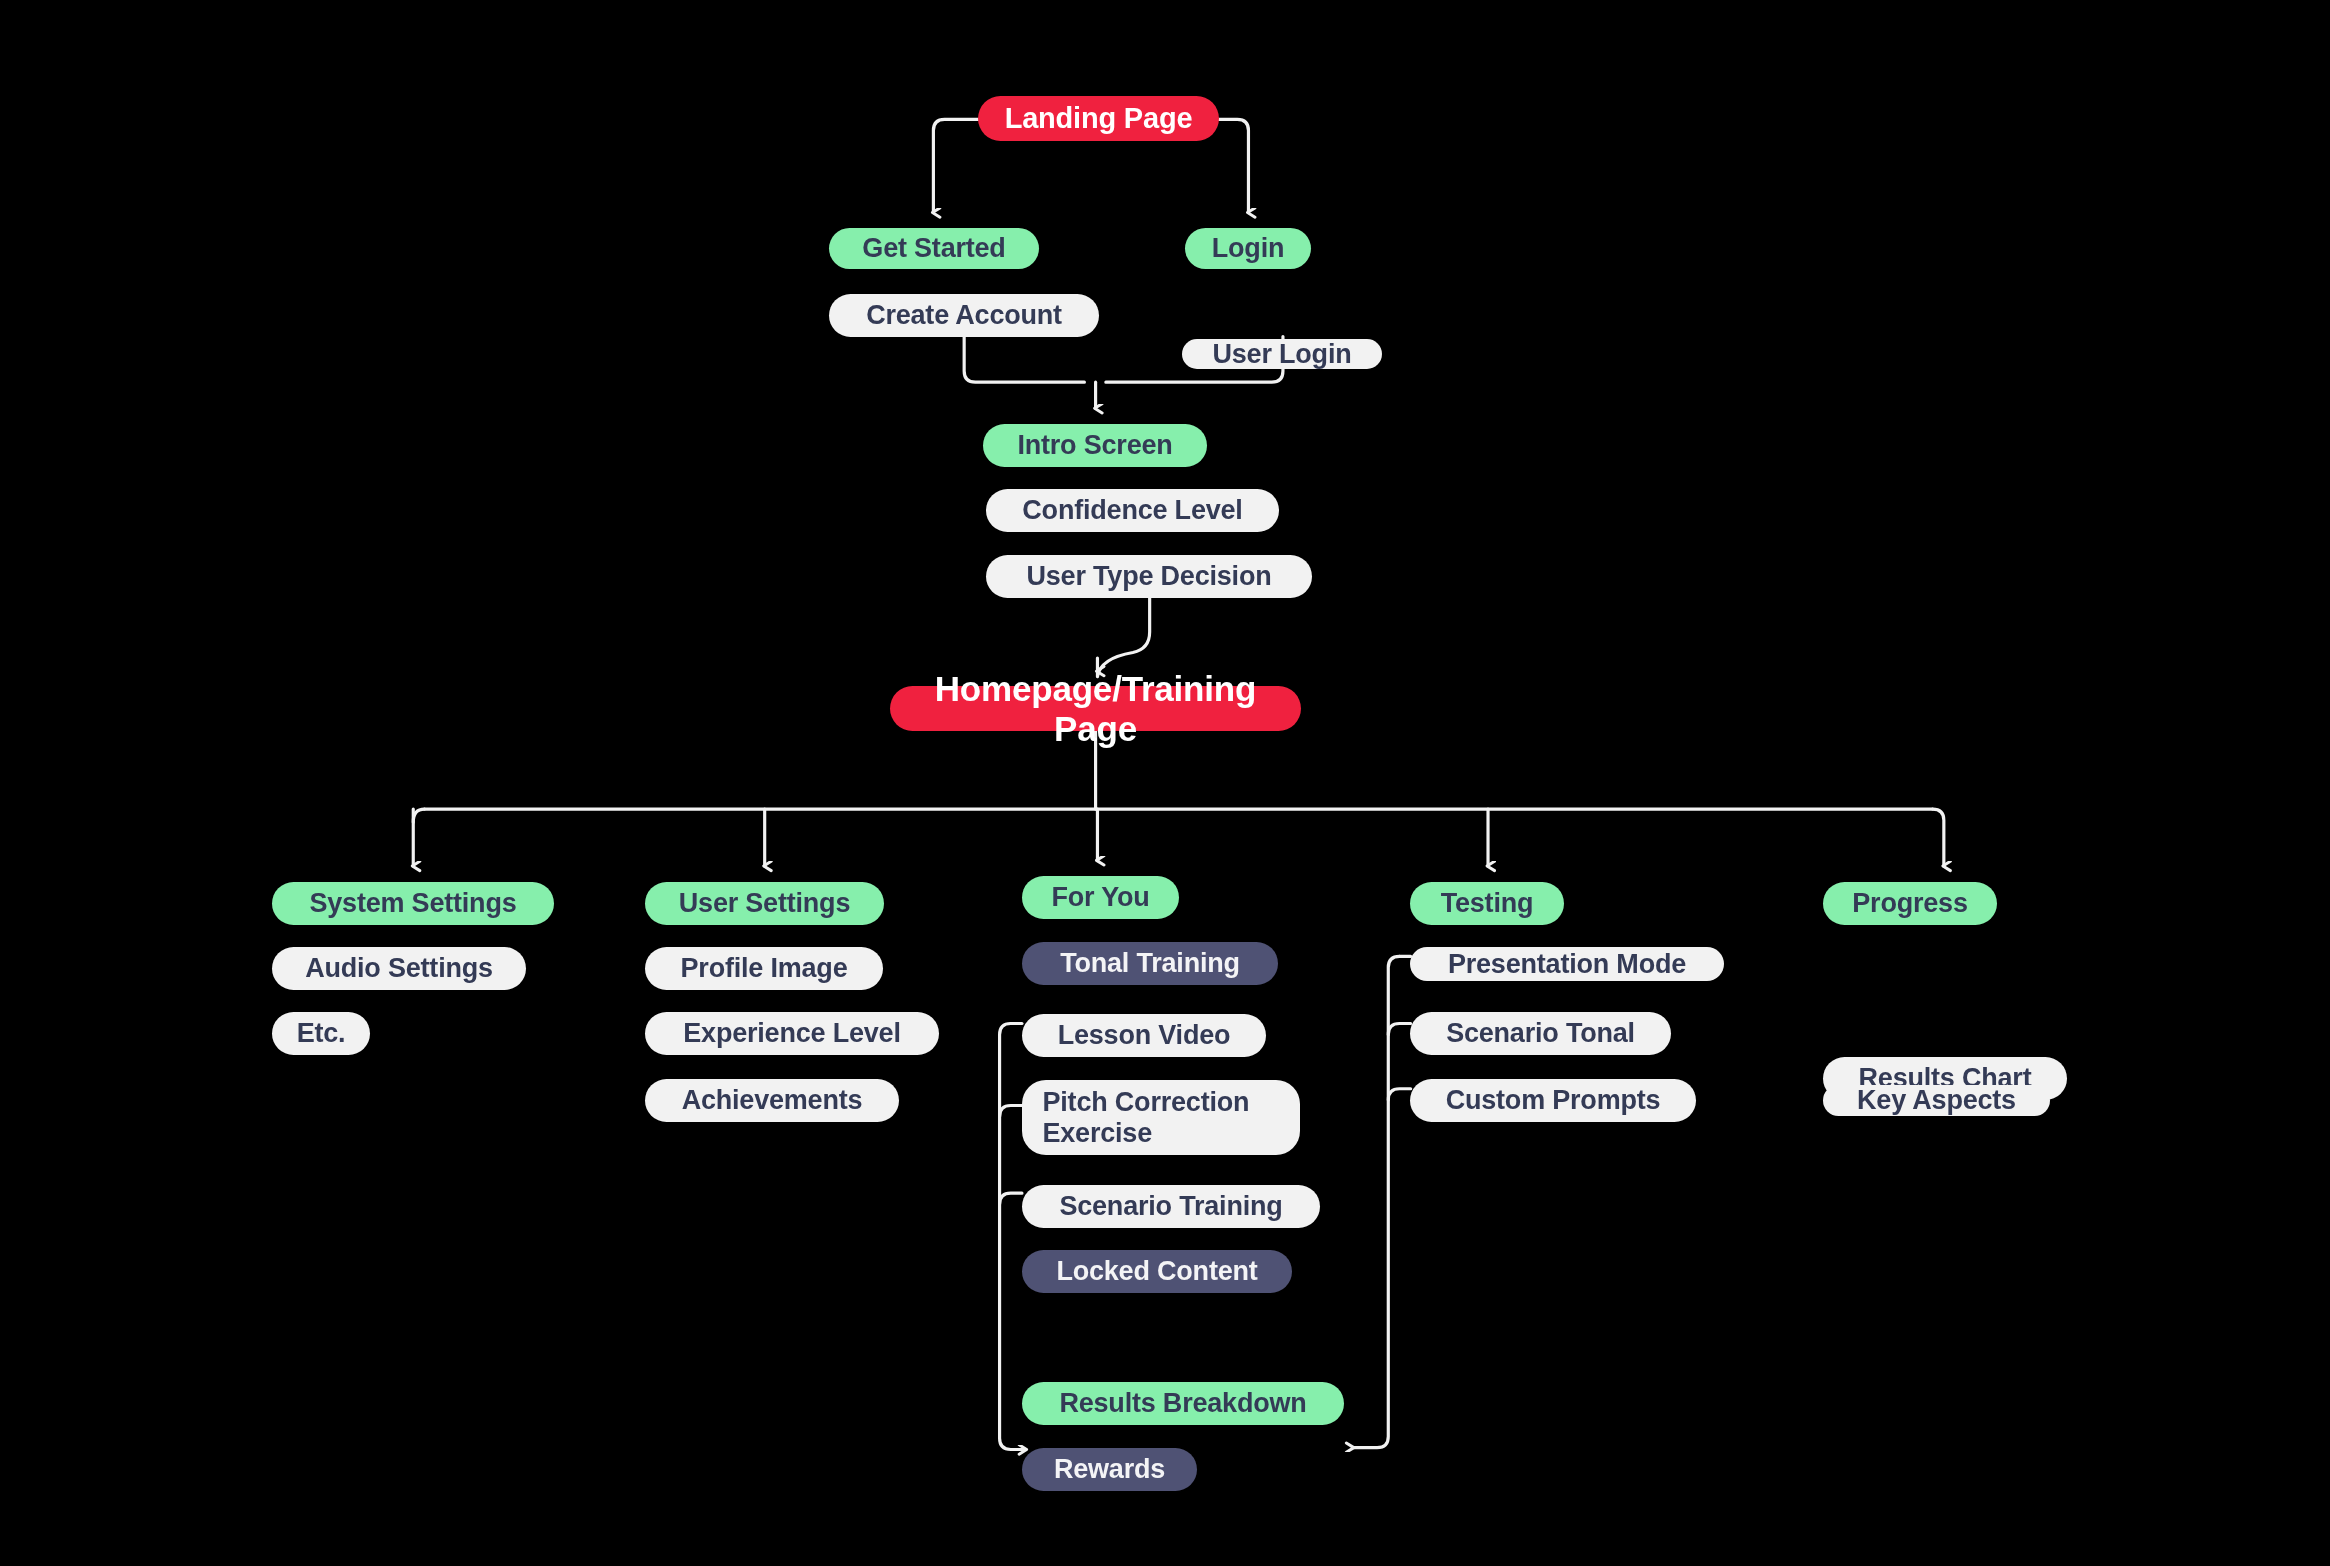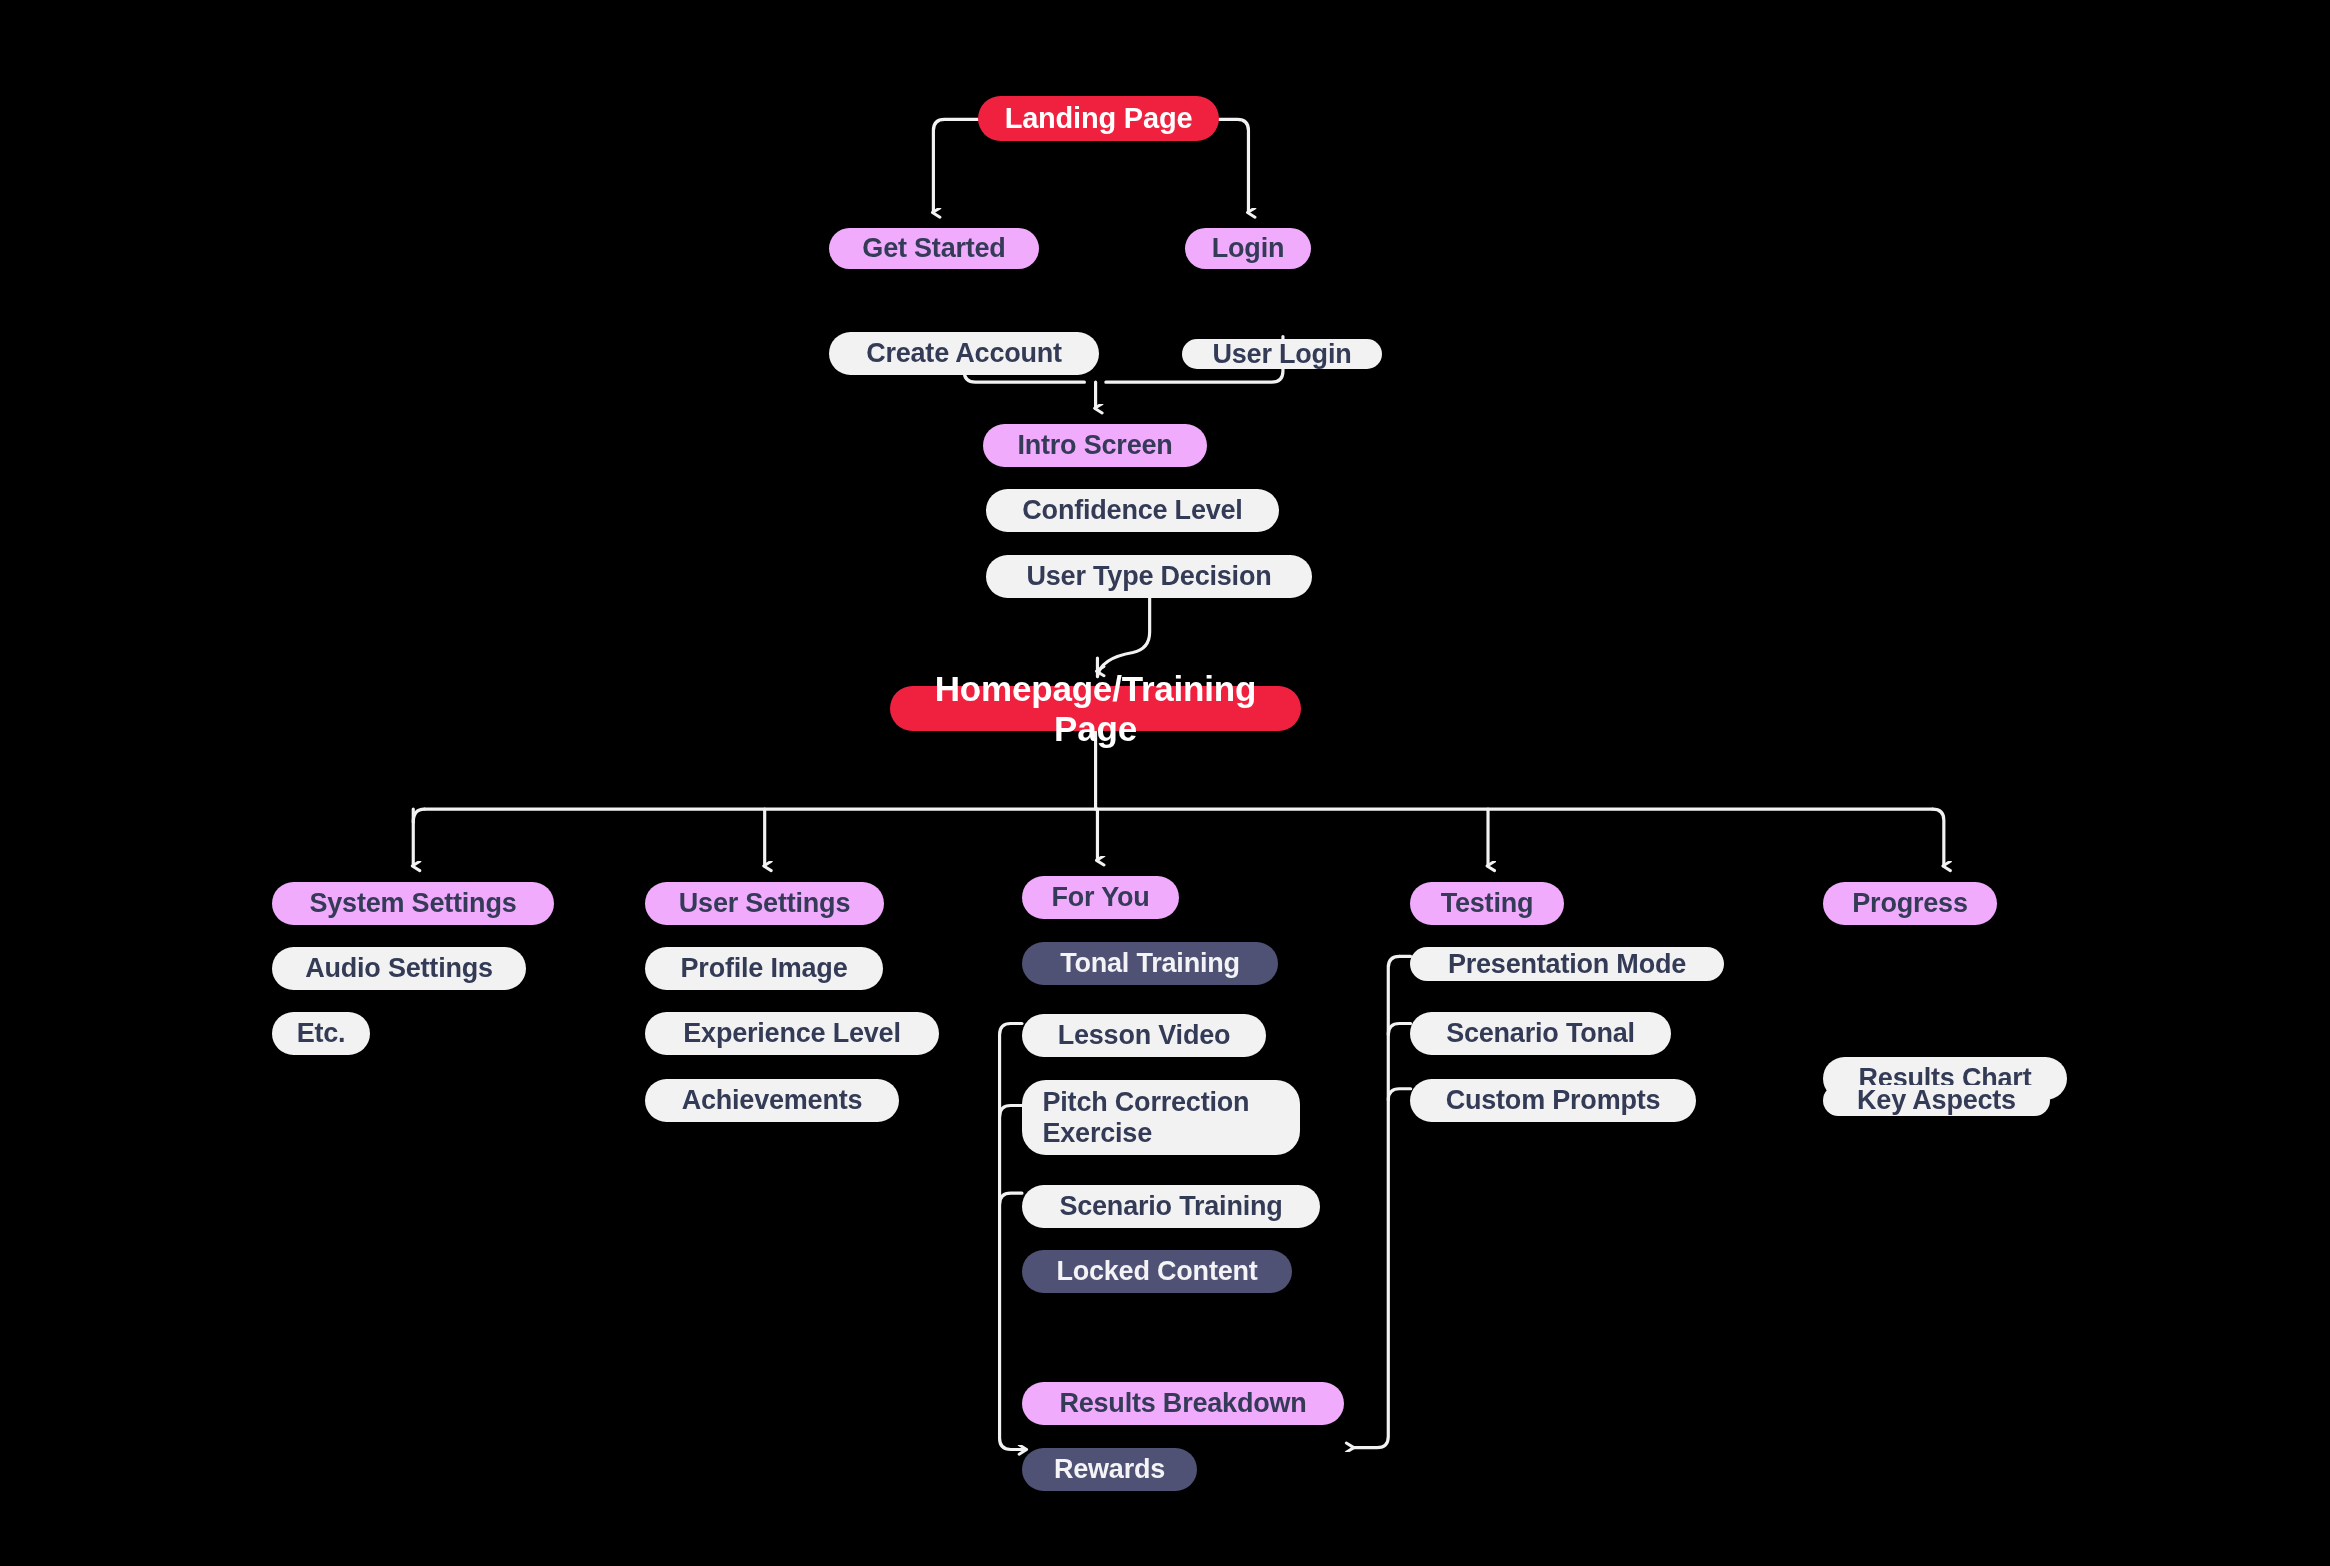--- a/index.html
+++ b/index.html
@@ -41,21 +41,21 @@
     padding: 0 13px;
     z-index: 5;
   }
 
   
   .n-red {
     background: #F0213F;
     color: #FFFFFF;
   }
   .n-orange {
-    background: #f0abfc;
+    background: #86efac;
     color: #343B56;
     text-align: center;
   }
   .n-light {
     background: #F2F2F2;
     color: #343B56;
   }
   .n-slate {
     background: #4F5274;
     color: #F4F4F6;
@@ -129,21 +129,21 @@
       <path d="M 1489 1180 Q 1489 1168 1501 1168 L 1513 1168"></path>
     </g>
   </svg>
 
   <div class="node n-red" style="left:978px; top:96px; width:241px; height:45px; font-size:29px;">Landing Page</div>
 
   <div class="node n-orange" style="left:829px; top:228px; width:210px; height:41px; font-size:27px;">Get Started</div>
 
   <div class="node n-orange" style="left:1185px; top:228px; width:126px; height:41px; font-size:27px;">Login</div>
 
-  <div class="node n-light" style="left:829px; top:294px; width:270px; height:43px; font-size:27px;margin-top:38px;">Create Account</div>
+  <div class="node n-light" style="left:829px; top:294px; width:270px; height:43px; font-size:27px;">Create Account</div>
 
   <div class="node n-light" style="left:1182px; top:294px; width:200px; height:30px; font-size:27px;margin-top:45px;">User Login</div>
 
   <div class="node n-orange" style="left:983px; top:424px; width:224px; height:43px; font-size:27px;">Intro Screen</div>
 
   <div class="node n-light" style="left:986px; top:489px; width:293px; height:43px; font-size:27px;">Confidence Level</div>
 
   <div class="node n-light" style="left:986px; top:555px; width:326px; height:43px; font-size:27px;">User Type Decision</div>
 
   <div class="node n-red" style="left:890px; top:686px; width:411px; height:45px; font-size:35px;text-align:center;">Homepage/Training Page</div>

